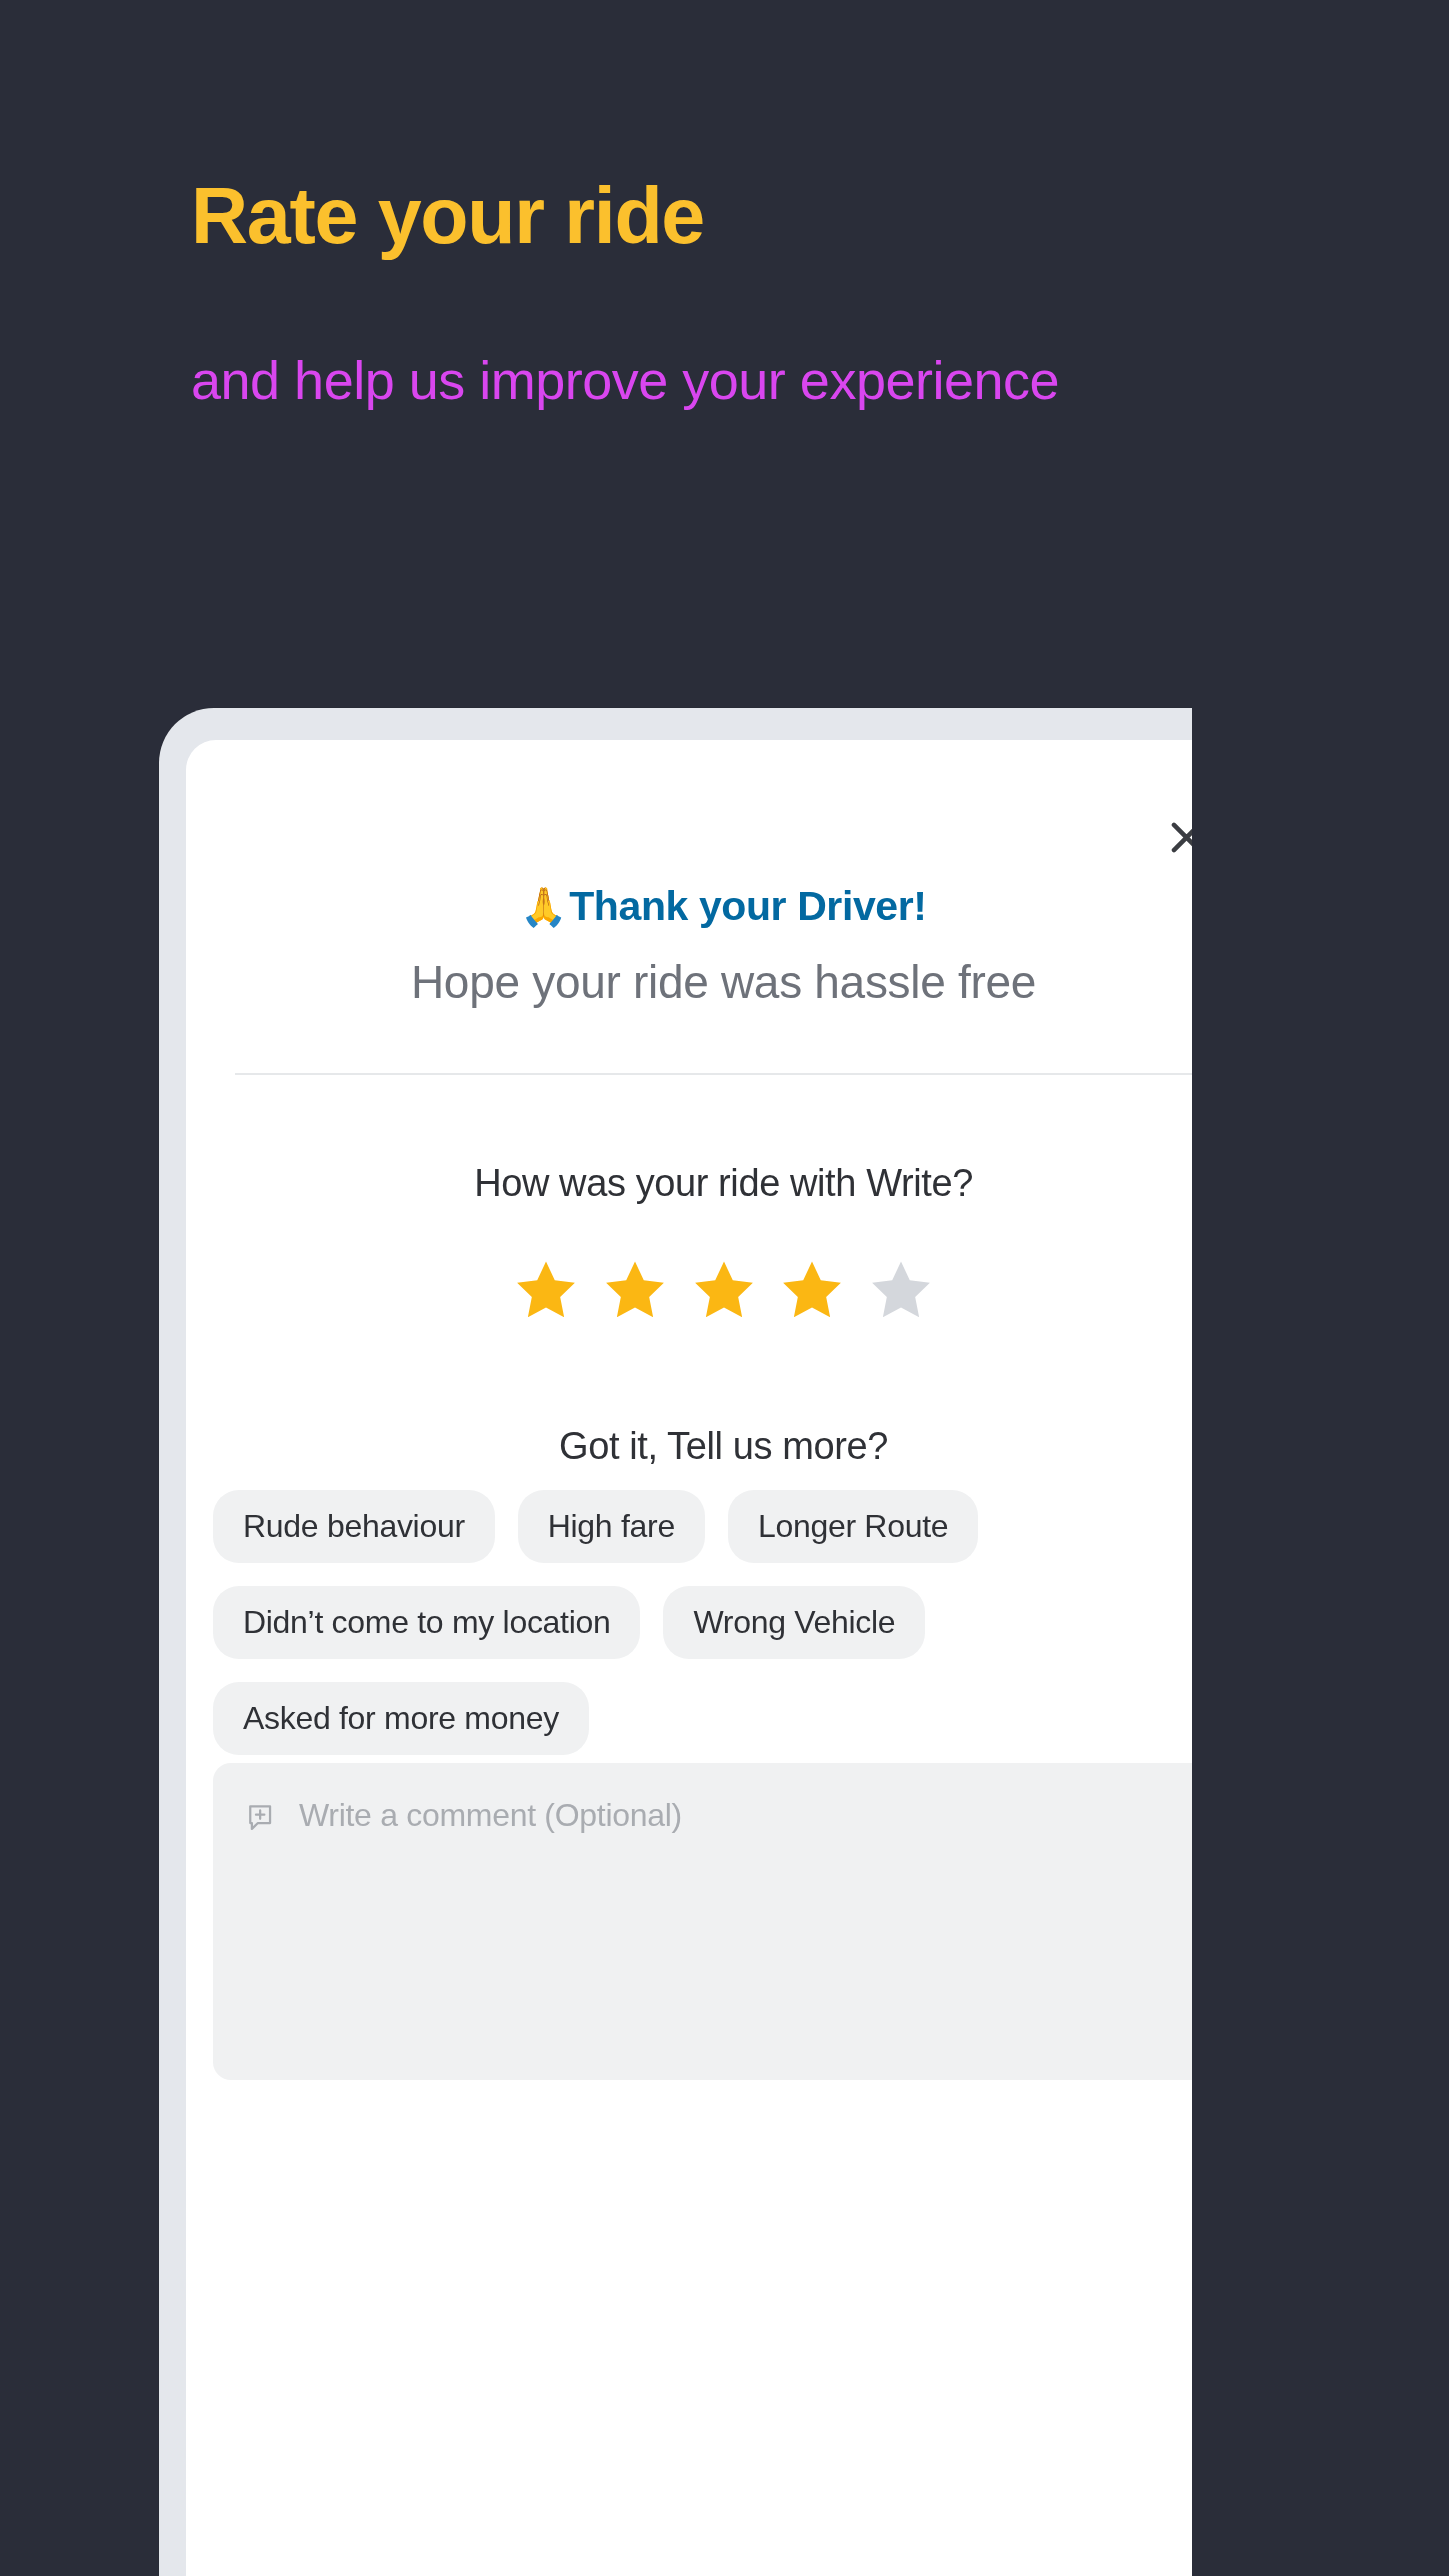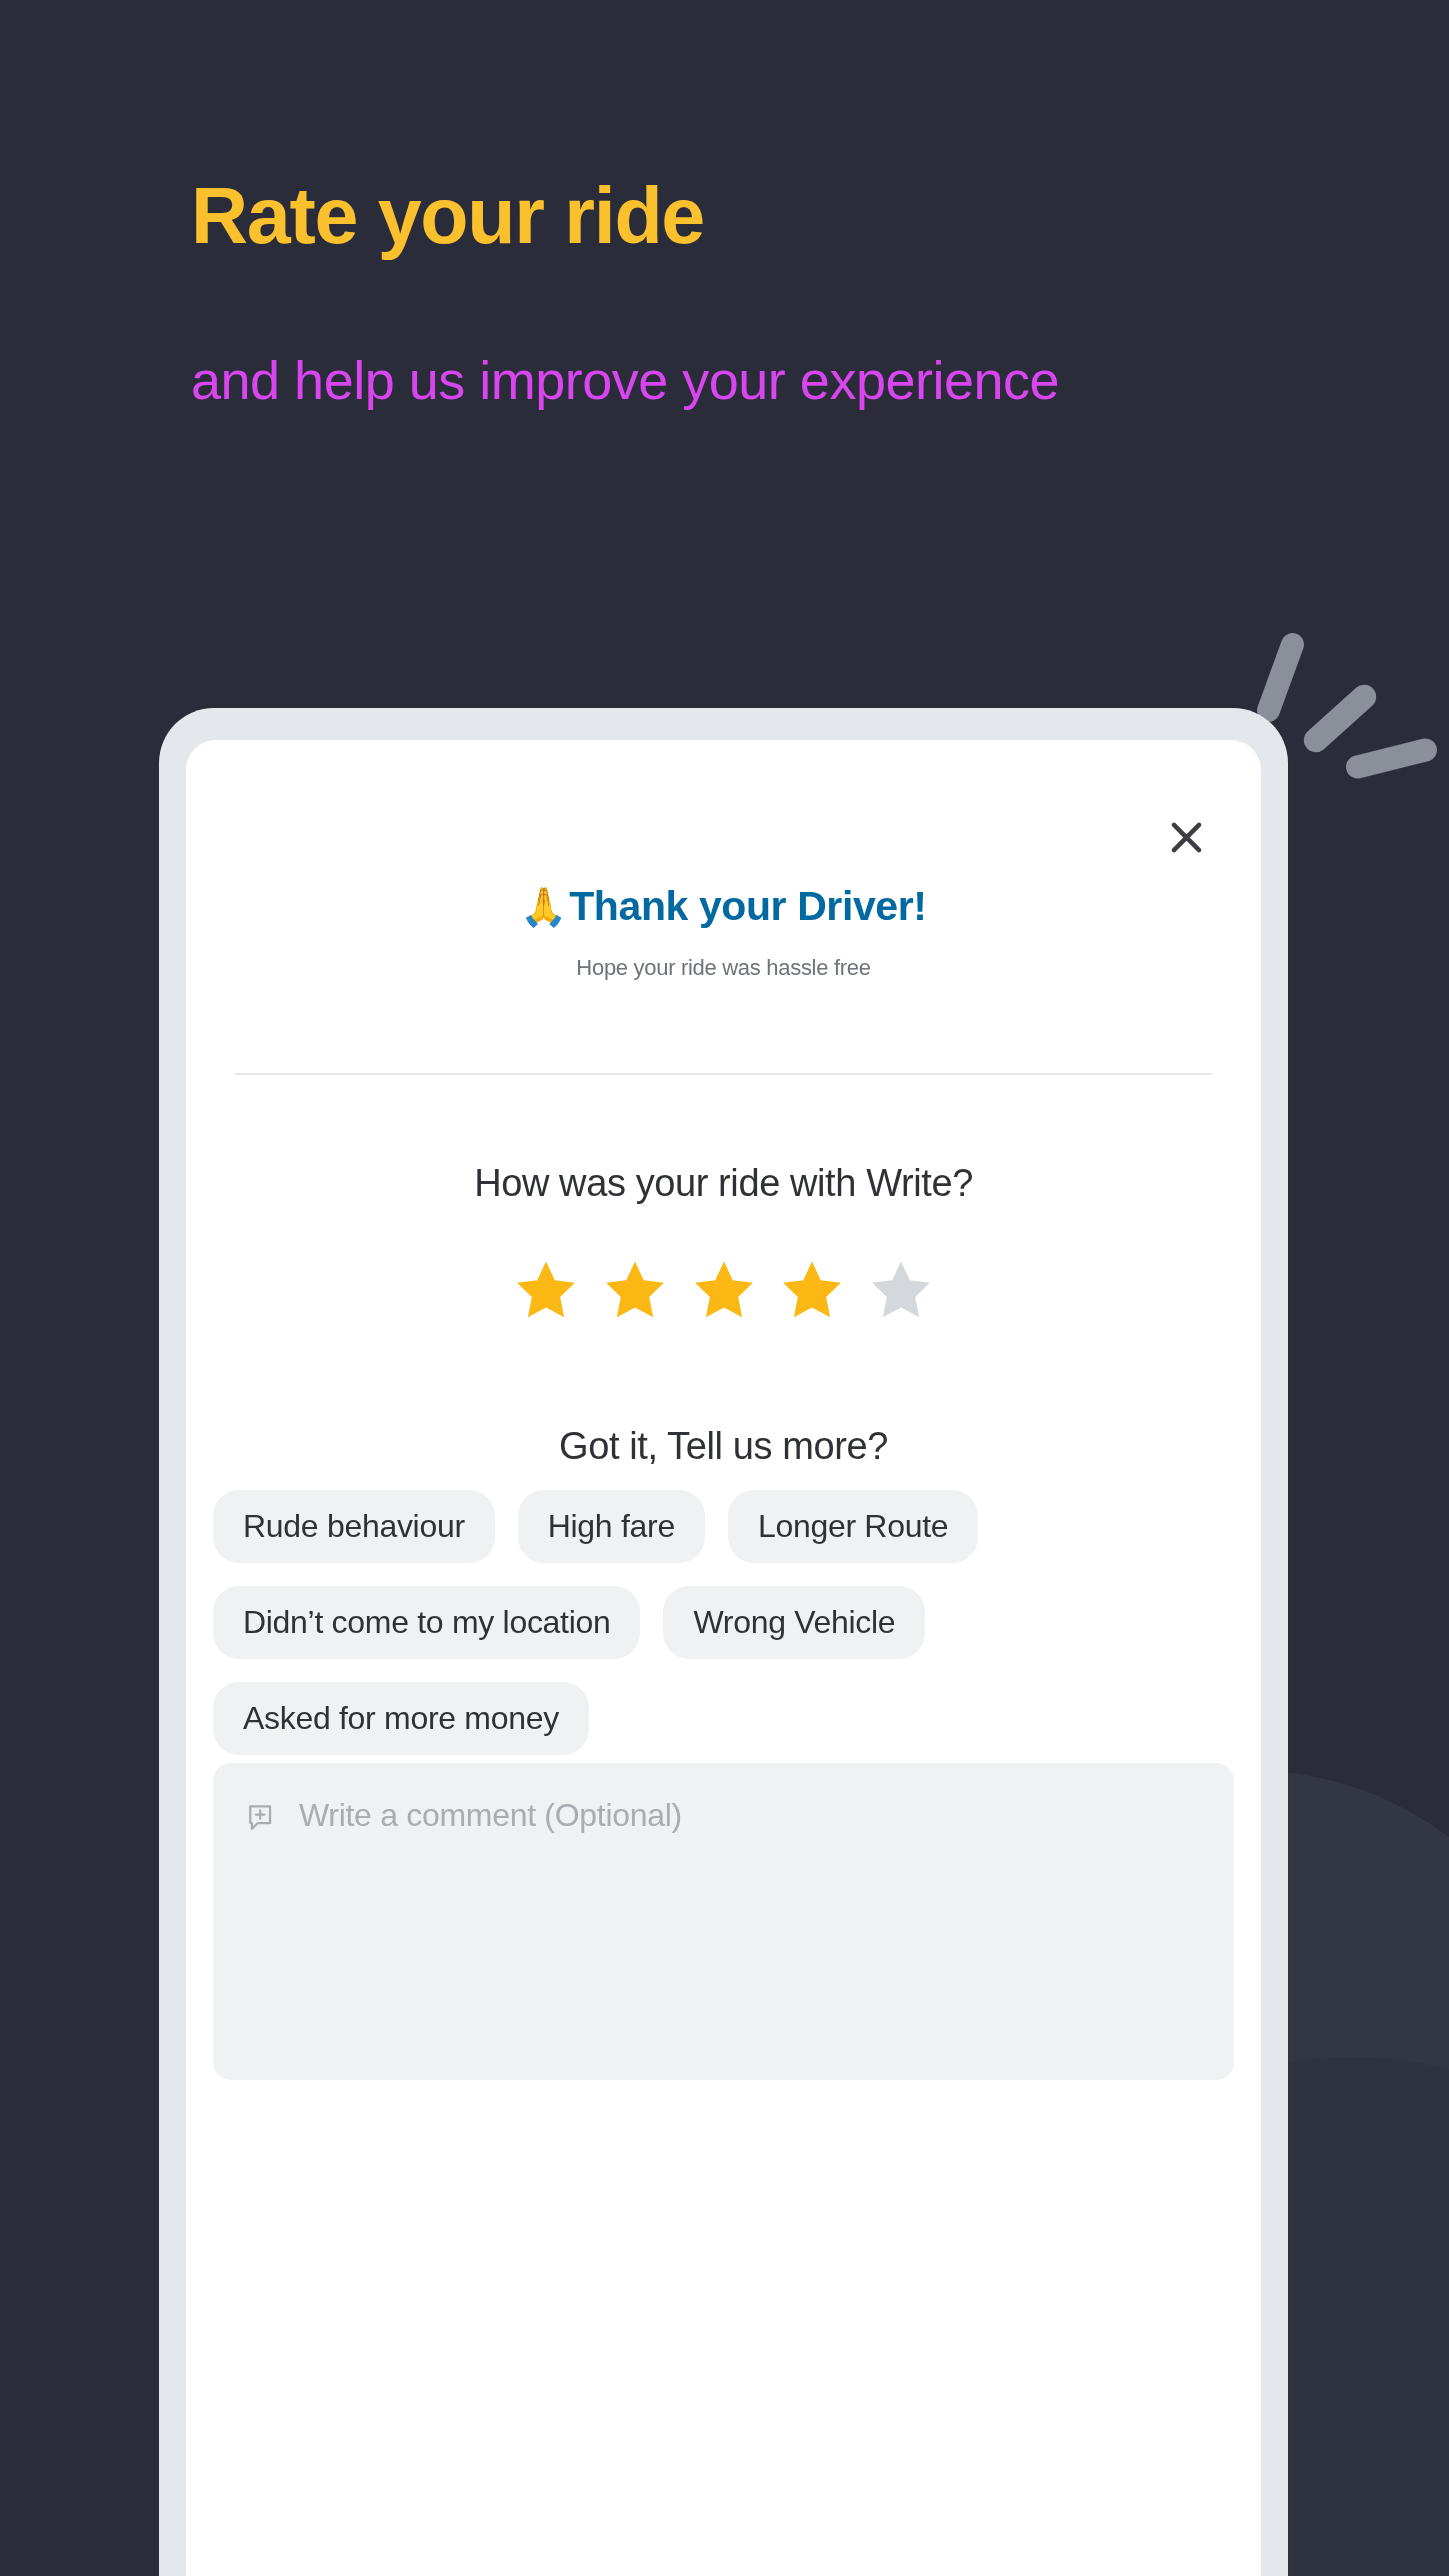--- a/index.html
+++ b/index.html
@@ -4,21 +4,21 @@
 <style>
   * { margin:0; padding:0; box-sizing:border-box; }
   html, body {
     width:1449px; height:2576px;
     background:#2a2d39;
     font-family:"Liberation Sans", sans-serif;
     overflow:hidden;
   }
   #stage {
     position:relative;
-    width:1449px; height:2576px;
+    width:1192px; height:2576px;
     background:#2a2d39;
     overflow:hidden;
   }
 
   
   .bg-blob {
     position:absolute;
     right:-161px; top:1771px;
     width:680px; height:912px;
     background:#343845;
@@ -84,21 +84,21 @@
   .sheet-title {
     position:absolute; left:0; right:0; top:143px;
     text-align:center;
     font-size:41px; font-weight:700; letter-spacing:-0.4px;
     color:#0369a1;
   }
   .sheet-title .emoji { font-size:38px; margin-right:1.8px; }
   .sheet-sub {
     position:absolute; left:0; right:0; top:215px;
     text-align:center;
-    font-size:22px; font-weight:400; letter-spacing:-0.3px;
+    font-size:46px; font-weight:400; letter-spacing:-0.3px;
     color:#6e727a;
   }
   .divider {
     position:absolute; left:49px; right:49px; top:333px;
     height:1.8px; background:#e6e8ea;
   }
 
   
   .rate-q {
     position:absolute; left:0; right:0; top:422px;

